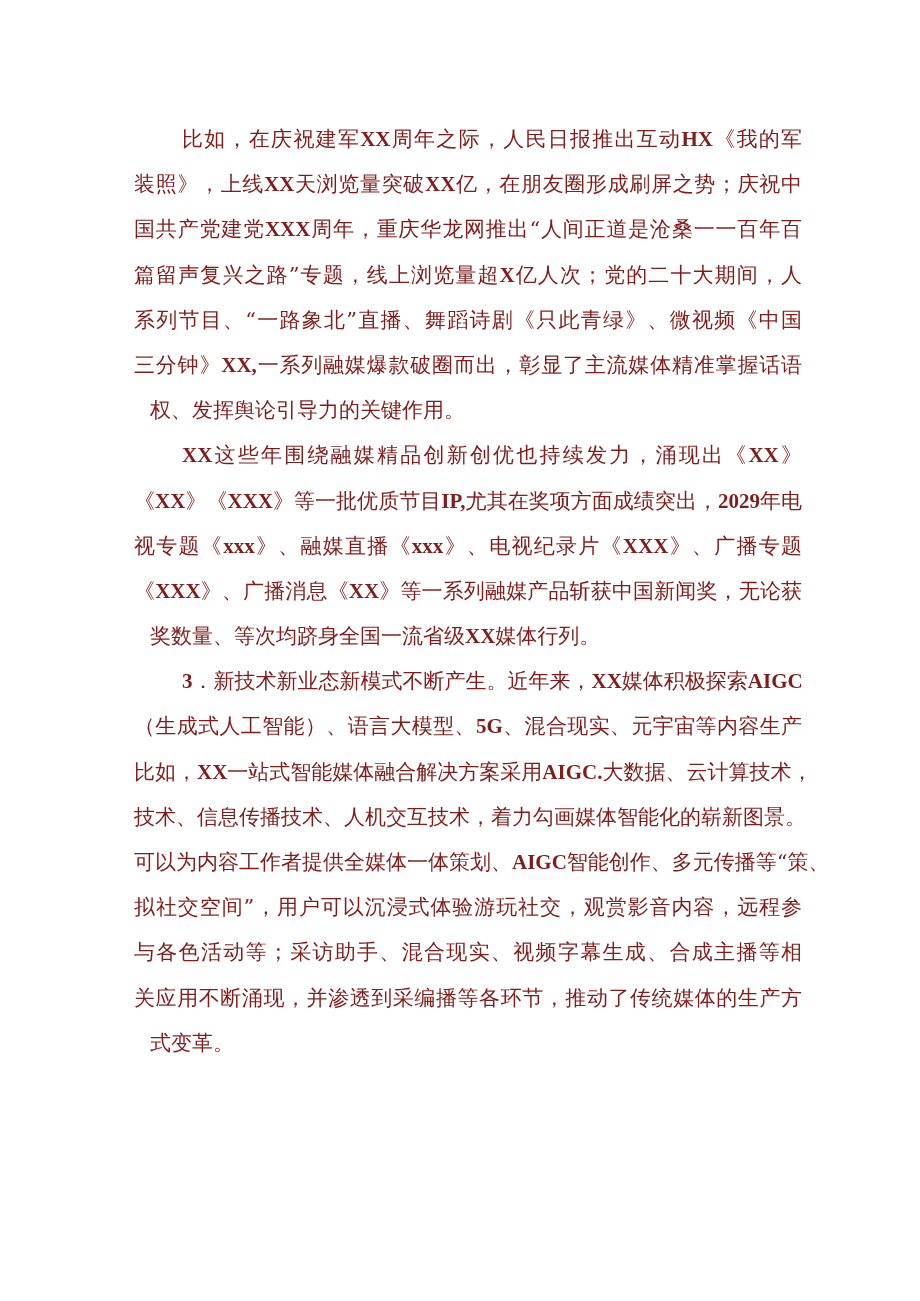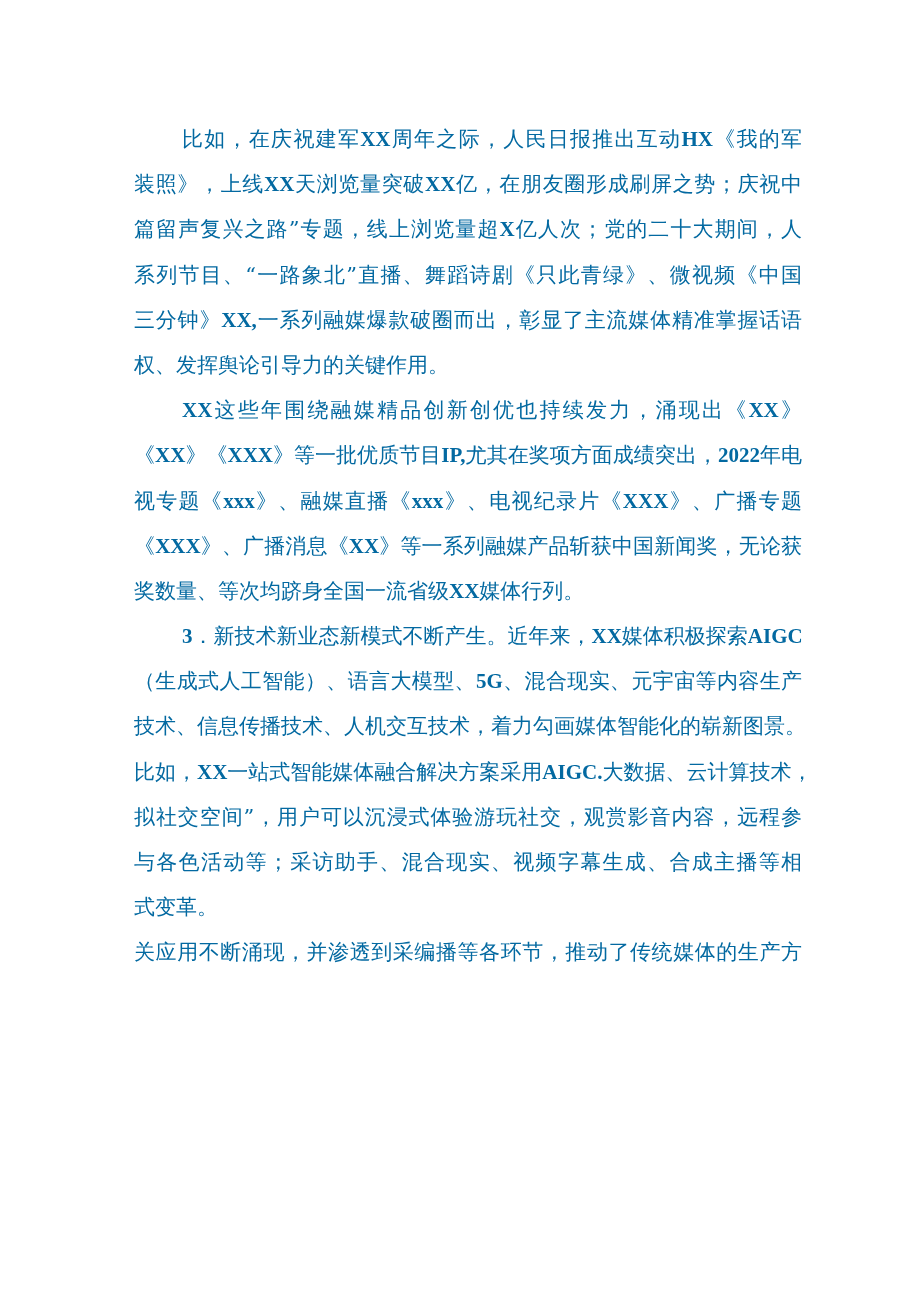--- a/index.html
+++ b/index.html
@@ -11,70 +11,73 @@
       width: 920px;
       height: 1301px;
       position: relative;
       overflow: hidden;
     }
     .page {
       position: absolute;
       left: 134px;
       top: 117px;
       width: 668px;
-      color: #0369a1;
+      color: #7f1d1d;
       font-family: "DejaVu Serif", "Liberation Serif", serif;
       font-size: 21px;
       line-height: 45.2px;
     }
     .line {
       display: block;
       white-space: nowrap;
       text-align: justify;
       text-align-last: justify;
       height: 45.2px;
       overflow: visible;
     }
     .line.last {
       text-align-last: left;
+      margin-left: 16px;
     }
     .line.indent {
       padding-left: 48px;
     }
     b, .b {
       font-family: "Liberation Serif", "DejaVu Serif", serif;
       font-weight: bold;
     }
   </style>
 </head>
 <body>
 
 <div class="page">
 
   <div>
     <span class="line indent">比如，在庆祝建军<span class="b">XX</span>周年之际，人民日报推出互动<span class="b">HX</span>《我的军</span>
     <span class="line">装照》，上线<span class="b">XX</span>天浏览量突破<span class="b">XX</span>亿，在朋友圈形成刷屏之势；庆祝中</span>
+    <span class="line">国共产党建党<span class="b">XXX</span>周年，重庆华龙网推出“人间正道是沧桑一一百年百</span>
     <span class="line">篇留声复兴之路”专题，线上浏览量超<span class="b">X</span>亿人次；党的二十大期间，人</span>
     <span class="line">系列节目、“一路象北”直播、舞蹈诗剧《只此青绿》、微视频《中国</span>
     <span class="line">三分钟》<span class="b">XX,</span>一系列融媒爆款破圈而出，彰显了主流媒体精准掌握话语</span>
     <span class="line last">权、发挥舆论引导力的关键作用。</span>
   </div>
 
   <div>
     <span class="line indent"><span class="b">XX</span>这些年围绕融媒精品创新创优也持续发力，涌现出《<span class="b">XX</span>》</span>
-    <span class="line">《<span class="b">XX</span>》《<span class="b">XXX</span>》等一批优质节目<span class="b">IP,</span>尤其在奖项方面成绩突出，<span class="b">2022</span>年电</span>
+    <span class="line">《<span class="b">XX</span>》《<span class="b">XXX</span>》等一批优质节目<span class="b">IP,</span>尤其在奖项方面成绩突出，<span class="b">2029</span>年电</span>
     <span class="line">视专题《<span class="b">xxx</span>》、融媒直播《<span class="b">xxx</span>》、电视纪录片《<span class="b">XXX</span>》、广播专题</span>
     <span class="line">《<span class="b">XXX</span>》、广播消息《<span class="b">XX</span>》等一系列融媒产品斩获中国新闻奖，无论获</span>
     <span class="line last">奖数量、等次均跻身全国一流省级<span class="b">XX</span>媒体行列。</span>
   </div>
 
   <div>
     <span class="line indent"><span class="b">3</span>．新技术新业态新模式不断产生。近年来，<span class="b">XX</span>媒体积极探索<span class="b">AIGC</span></span>
     <span class="line">（生成式人工智能）、语言大模型、<span class="b">5G</span>、混合现实、元宇宙等内容生产</span>
+    <span class="line">比如，<span class="b">XX</span>一站式智能媒体融合解决方案采用<span class="b">AIGC.</span>大数据、云计算技术，</span>
     <span class="line">技术、信息传播技术、人机交互技术，着力勾画媒体智能化的崭新图景。</span>
-    <span class="line">比如，<span class="b">XX</span>一站式智能媒体融合解决方案采用<span class="b">AIGC.</span>大数据、云计算技术，</span>
+    <span class="line">可以为内容工作者提供全媒体一体策划、<span class="b">AIGC</span>智能创作、多元传播等“策、</span>
     <span class="line">拟社交空间”，用户可以沉浸式体验游玩社交，观赏影音内容，远程参</span>
     <span class="line">与各色活动等；采访助手、混合现实、视频字幕生成、合成主播等相</span>
+    <span class="line">关应用不断涌现，并渗透到采编播等各环节，推动了传统媒体的生产方</span>
     <span class="line last">式变革。</span>
-    <span class="line">关应用不断涌现，并渗透到采编播等各环节，推动了传统媒体的生产方</span>
   </div>
 
 </div>
 
 </body></html>

